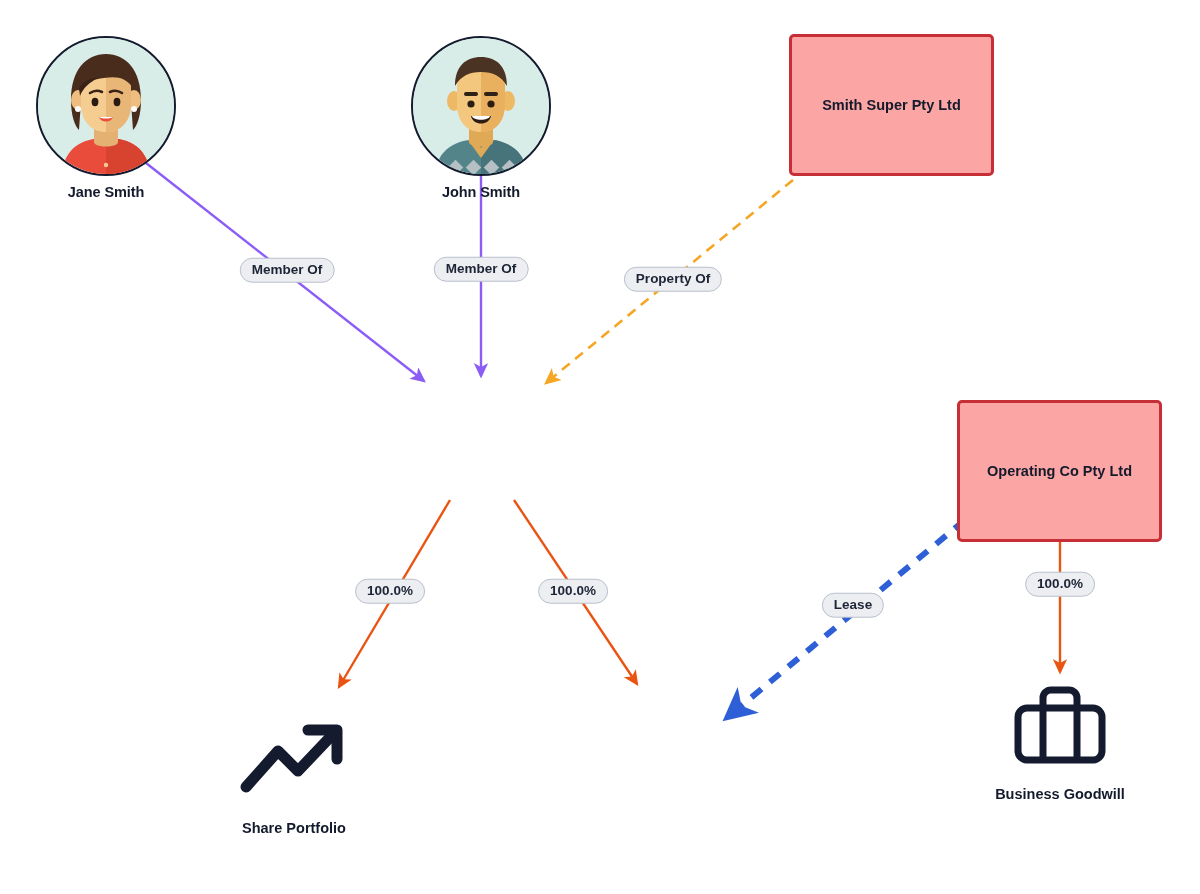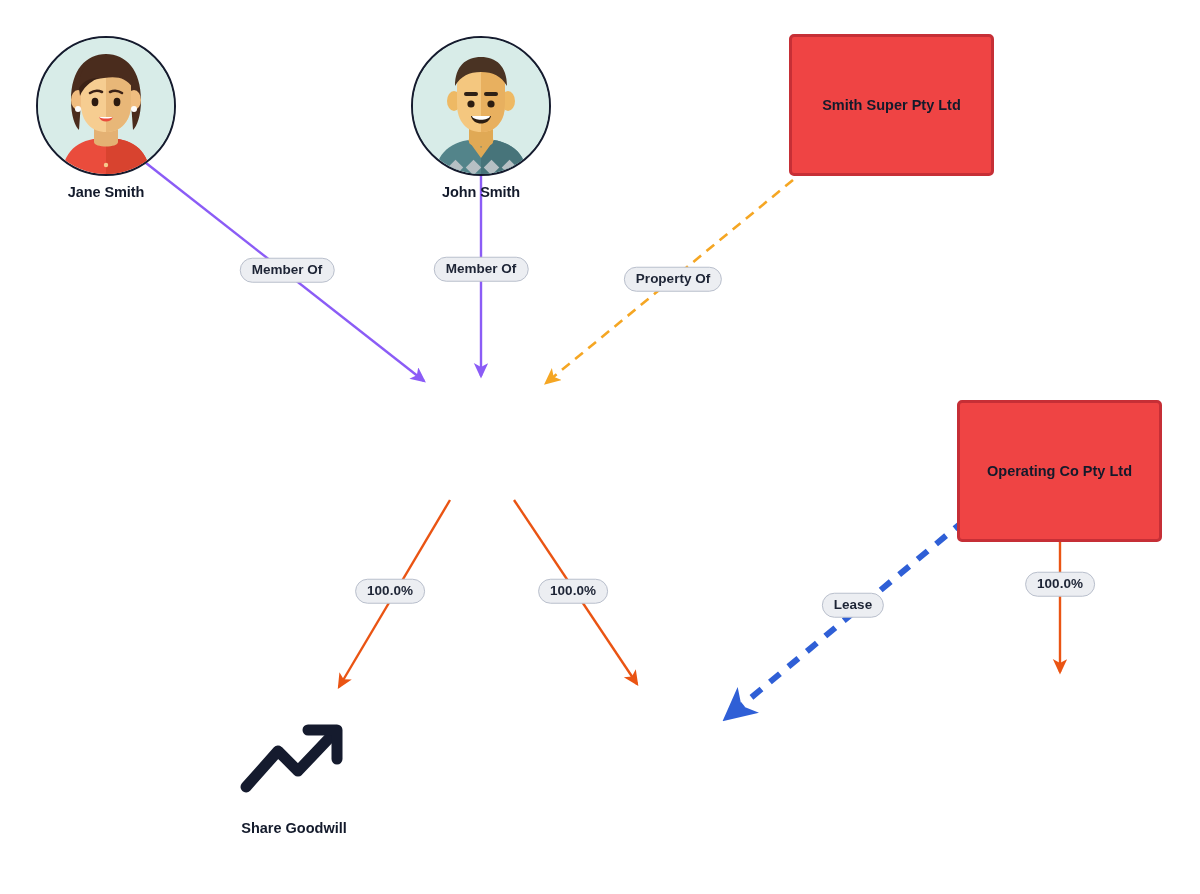--- a/index.html
+++ b/index.html
@@ -52,21 +52,21 @@
     font-size: 14.5px;
     font-weight: bold;
     color: #131a2b;
     letter-spacing: -0.1px;
   }
 
   
   .company {
     width: 205px;
     height: 142px;
-    background: #ef4444;
+    background: #fca5a5;
     border: 3px solid #c62f36;
     border-radius: 5px;
     display: flex;
     align-items: center;
     justify-content: center;
   }
   .company .company-label {
     font-size: 14.5px;
     font-weight: bold;
     color: #131a2b;
@@ -261,24 +261,38 @@
   </div>
 
 
   <div class="node asset" style="left:209px; top:702px;">
     <div class="asset-icon">
       <svg width="108" height="74" viewBox="0 0 108 74">
         <path d="M6,66 L38,30 L58,50 L96,10" stroke="#151b2e" stroke-width="11" fill="none" stroke-linecap="round" stroke-linejoin="round"></path>
         <path d="M68,9 L97,9 L97,38" stroke="#151b2e" stroke-width="11" fill="none" stroke-linecap="round" stroke-linejoin="round"></path>
       </svg>
     </div>
-    <div class="asset-label">Share Goodwill</div>
-  </div>
-
-
+    <div class="asset-label">Share Portfolio</div>
+  </div>
+
+
+  <div class="node asset" style="left:975px; top:668px;">
+    <div class="asset-icon">
+      <svg width="100" height="88" viewBox="0 0 100 88">
+
+        <path d="M33,30 v-12 a8,8 0 0 1 8,-8 h18 a8,8 0 0 1 8,8 v12" fill="none" stroke="#151b2e" stroke-width="7" stroke-linecap="round"></path>
+
+        <rect x="8" y="28" width="84" height="52" rx="9" fill="#ffffff" stroke="#151b2e" stroke-width="7"></rect>
+
+        <line x1="33" y1="28" x2="33" y2="80" stroke="#151b2e" stroke-width="7"></line>
+        <line x1="67" y1="28" x2="67" y2="80" stroke="#151b2e" stroke-width="7"></line>
+      </svg>
+    </div>
+    <div class="asset-label">Business Goodwill</div>
+  </div>
 
   <div class="edge-label" style="left:287px; top:270px;">Member Of</div>
   <div class="edge-label" style="left:481px; top:269px;">Member Of</div>
   <div class="edge-label" style="left:673px; top:279px;">Property Of</div>
   <div class="edge-label" style="left:390px; top:591px;">100.0%</div>
   <div class="edge-label" style="left:573px; top:591px;">100.0%</div>
   <div class="edge-label" style="left:853px; top:605px;">Lease</div>
   <div class="edge-label" style="left:1060px; top:584px;">100.0%</div>
 
 </div>

